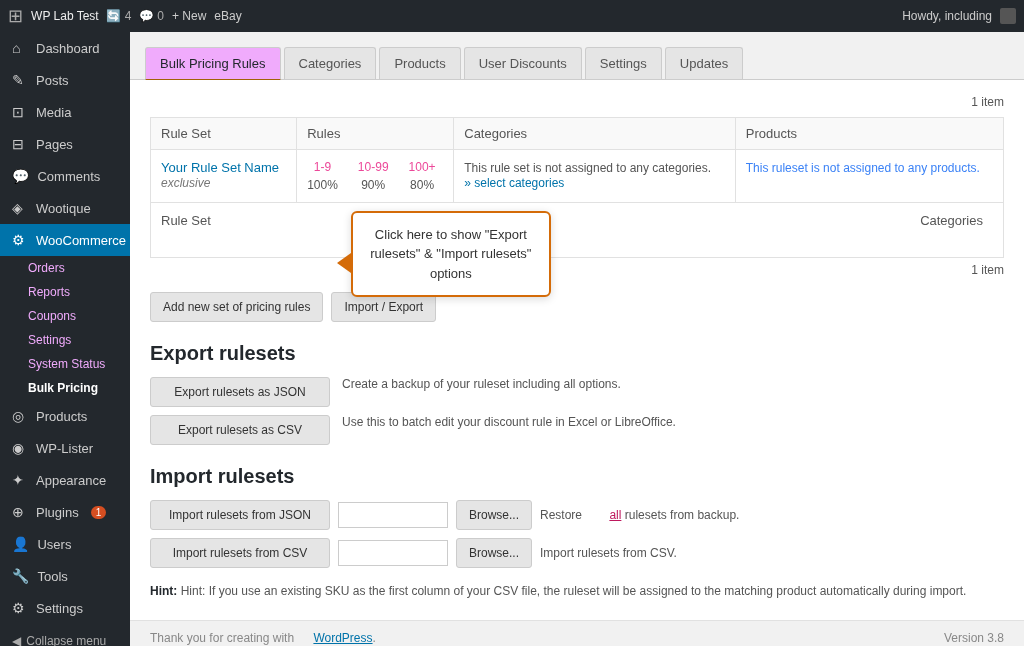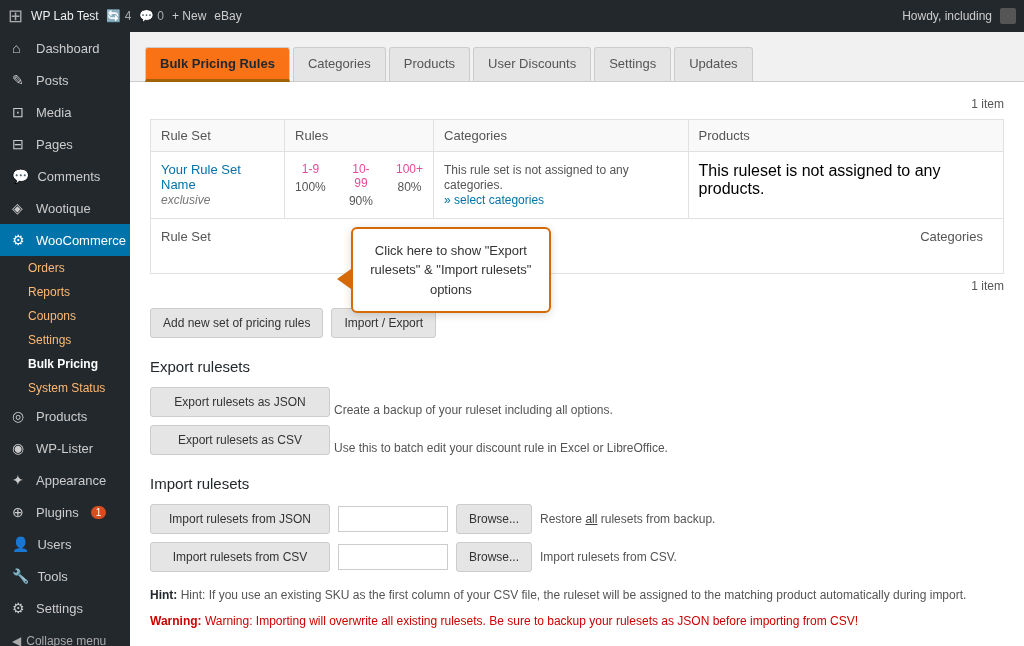--- a/index.html
+++ b/index.html
@@ -43,21 +43,21 @@
       color: #ccc;
       font-size: 13px;
       gap: 8px;
       position: relative;
     }
     .sidebar-item.active { background: #0073aa; color: #fff; }
     .sidebar-item .icon { font-size: 14px; min-width: 16px; }
     .sidebar-subitem {
       padding: 5px 12px 5px 28px;
       cursor: pointer;
-      color: #fdba74;
+      color: #f0abfc;
       font-size: 12px;
     }
     .sidebar-subitem.active { color: #fff; font-weight: 600; }
     .badge { background: #d54e21; color: #fff; border-radius: 10px; font-size: 10px; padding: 1px 5px; margin-left: 4px; }
     .collapse-menu { padding: 10px 12px; color: #aaa; cursor: pointer; font-size: 12px; display: flex; align-items: center; gap: 5px; }
 
     
     .main-content {
       flex: 1;
       overflow-y: auto;
@@ -79,24 +79,24 @@
       cursor: pointer;
       border: 1px solid #ccc;
       border-bottom: none;
       background: #e5e5e5;
       color: #555;
       font-size: 13px;
       margin-right: 3px;
       border-radius: 3px 3px 0 0;
     }
     .tab.active {
-      background: #f97316;
+      background: #f0abfc;
       color: #23282d;
-      font-weight: 700;
-      border-bottom: 3px solid #a16207;
+      font-weight: 400;
+      border-bottom: 1px solid #a16207;
       margin-bottom: -1px;
     }
 
     
     .page-body { padding: 15px 20px 20px 20px; background: #fff; }
 
     .item-count { text-align: right; color: #555; font-size: 12px; margin-bottom: 8px; }
 
     
     .rules-table { width: 100%; border-collapse: collapse; font-size: 13px; }
@@ -114,21 +114,21 @@
       vertical-align: top;
     }
     .rule-name { color: #0073aa; cursor: pointer; text-decoration: none; }
     .rule-exclusive { color: #777; font-style: italic; font-size: 12px; }
     .price-ranges { display: flex; gap: 20px; }
     .price-range-col { text-align: center; }
     .price-range-header { color: #ec4899; font-size: 12px; margin-bottom: 4px; }
     .price-range-val { color: #555; font-size: 12px; }
     .cat-text { color: #555; font-size: 12px; }
     .select-link { color: #0073aa; cursor: pointer; text-decoration: none; font-size: 12px; }
-    .product-text { color: #000000; font-size: 16px; }
+    .product-text { color: #3b82f6; font-size: 12px; }
     .tooltip-wrapper { position: relative; display: inline-block; }
     .tooltip-bubble {
       position: absolute;
       left: 60px;
       top: -10px;
       background: #fff;
       border: 2px solid #d46b08;
       border-radius: 6px;
       padding: 12px 14px;
       width: 200px;
@@ -158,22 +158,22 @@
       color: #333;
       cursor: pointer;
       font-size: 12px;
       border-radius: 3px;
     }
 
     
     .action-row { display: flex; gap: 8px; margin: 15px 0 20px 0; }
 
     
-    .section-title { font-size: 15px; font-weight: 400; color: #23282d; margin-bottom: 12px; }
-    .export-row { display: flex; align-items: flex-end; gap: 4px; margin-bottom: 8px; }
+    .section-title { font-size: 20px; font-weight: 700; color: #23282d; margin-bottom: 12px; }
+    .export-row { display: flex; align-items: flex-start; gap: 12px; margin-bottom: 8px; }
     .export-label { min-width: 180px; }
     .export-desc { color: #555; font-size: 12px; }
     .import-section { margin-top: 20px; }
     .import-row { display: flex; align-items: center; gap: 8px; margin-bottom: 8px; }
     .import-label { min-width: 180px; }
     .file-input-box {
       border: 1px solid #ccc;
       padding: 3px 6px;
       width: 110px;
       font-size: 12px;
@@ -237,22 +237,22 @@
     </div>
     <div class="sidebar-item active">
       <span class="icon">⚙</span>
       <span>WooCommerce</span>
     </div>
 
     <div class="sidebar-subitem">Orders</div>
     <div class="sidebar-subitem">Reports</div>
     <div class="sidebar-subitem">Coupons</div>
     <div class="sidebar-subitem">Settings</div>
+    <div class="sidebar-subitem">System Status</div>
     <div class="sidebar-subitem active">Bulk Pricing</div>
-    <div class="sidebar-subitem">System Status</div>
 
     <div class="sidebar-item">
       <span class="icon">◎</span>
       <span>Products</span>
     </div>
     <div class="sidebar-item">
       <span class="icon">◉</span>
       <span>WP-Lister</span>
     </div>
     <div class="sidebar-item">
@@ -373,35 +373,32 @@
           <span class="export-desc">Use this to batch edit your discount rule in Excel or LibreOffice.</span>
         </div>
       </div>
 
       <div class="import-section">
         <div class="section-title">Import rulesets</div>
         <div class="import-row">
           <button class="btn import-label">Import rulesets from JSON</button>
           <input type="text" class="file-input-box" readonly="" style="">
           <button class="btn">Browse...</button>
-          <span class="export-desc">Restore <a href="#" style="color:#404040;">all</a> rulesets from backup.</span>
+          <span class="export-desc">Restore <a href="#" style="color:#be185d;margin-left:24px;">all</a> rulesets from backup.</span>
         </div>
         <div class="import-row">
           <button class="btn import-label">Import rulesets from CSV</button>
           <input type="text" class="file-input-box" readonly="" style="">
           <button class="btn">Browse...</button>
           <span class="export-desc">Import rulesets from CSV.</span>
         </div>
 
         <p class="hint-text">
           <strong>Hint:</strong> <span>Hint: If you use an existing SKU as the first column of your CSV file, the ruleset will be assigned to the matching product automatically during import.</span>
         </p>
-        <p class="warning-text">
-          <strong>Warning:</strong> <span>Warning: Importing will overwrite all existing rulesets. Be sure to backup your rulesets as JSON before importing from CSV!</span>
-        </p>
       </div>
 
     </div>
 
     <div class="footer-text">
       <span>
         <span>Thank you for creating with </span>
         <a href="#">WordPress</a>.
       </span>
       <span>Version 3.8</span>

